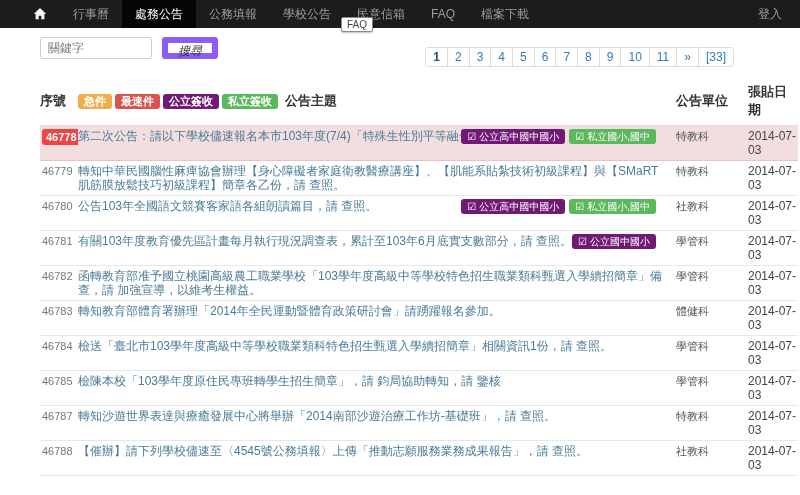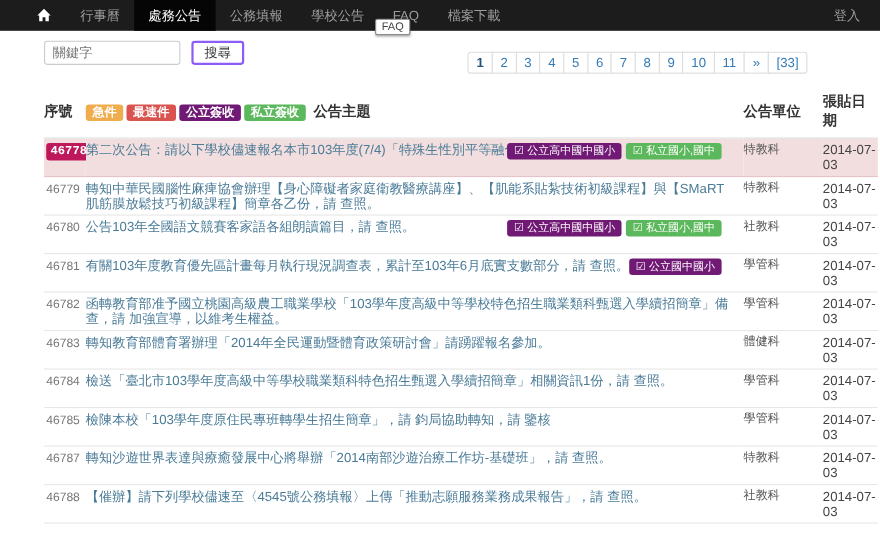--- a/index.html
+++ b/index.html
@@ -14,36 +14,36 @@
   .nav-item { display:flex; align-items:center; padding:0 13px; color:#9d9d9d; font-size:12px; text-decoration:none; cursor:pointer; white-space:nowrap; }
   .nav-item.active { background:#050505; color:#fff; }
   .nav-login { margin-left:auto; margin-right:18px; display:flex; align-items:center; color:#9d9d9d; font-size:12px; cursor:pointer; }
   .faq-tooltip {
     position:absolute; left:341px; top:17px; z-index:5;
     background:#fefefe; border:1px solid #8a8a8a; border-radius:2px;
     padding:1px 5px; font-size:10px; color:#444; box-shadow:0 1px 2px rgba(0,0,0,.25);
   }
   
   .toolbar { display:flex; align-items:flex-start; padding:9px 0 0 40px; }
-  .search-input { width:124px; height:22px; padding:2px 7px; border:1px solid #ccc; border-radius:3px; font-size:12px; color:#555; outline:none; font-family:inherit; }
-  .search-btn { margin-left:10px; height:22px; padding:0 10px; border:2px solid #8b5cf6; border-radius:3px; background:#fff; font-size:12px; color:#333; cursor:pointer; font-family:inherit; }
+  .search-input { width:112px; height:22px; padding:2px 7px; border:1px solid #ccc; border-radius:3px; font-size:12px; color:#555; outline:none; font-family:inherit; }
+  .search-btn { margin-left:10px; height:22px; padding:0 10px; border:6px solid #8b5cf6; border-radius:3px; background:#fff; font-size:12px; color:#333; cursor:pointer; font-family:inherit;font-style:italic; }
   .pagination { margin-left:auto; margin-right:66px; margin-top:10px; display:flex; }
   .page { padding:2px 7px; border:1px solid #ddd; margin-left:-1px; background:#fff; color:#337ab7; font-size:12px; text-decoration:none; cursor:pointer; text-align:center; white-space:nowrap; }
   .page:first-child { border-radius:3px 0 0 3px; margin-left:0; }
   .page:last-child { border-radius:0 3px 3px 0; }
   .page.active { font-weight:bold; color:#23527c; }
   
   .board { margin:12px 2px 0 40px; }
   table { border-collapse:collapse; width:758px; table-layout:fixed; }
   th { text-align:left; font-size:13px; color:#333; font-weight:bold; padding:4px 0 6px; border-bottom:1px solid #ddd; }
   td { padding:3px 0; border-bottom:1px solid #e7e7e7; vertical-align:top; font-size:12px; line-height:14px; }
   tr.row-danger td  { background:#f2dede; border-bottom-color:#e4c4c9; }
   .serial { font-size:11px; color:#777; }
   .serial-danger, .serial-warning { color:#fff; border-radius:3px; padding:1px 4px; font-weight:bold; display:inline-block; }
-  .serial-danger  { background:#be185d;font-family:Liberation Mono, monospace; }
+  .serial-danger  { background:#ef4444; }
   .c-serial { padding-left:2px; }
   .c-topic { position:relative; padding-right:10px; }
   .topic-link { color:#4a7b97; text-decoration:none; cursor:pointer; word-break:break-all; }
   .c-unit { color:#555; font-size:11px; }
   .c-date { color:#444; }
   .badge { display:inline-block; color:#fff; font-size:10px; line-height:11px; border-radius:3px; padding:2px 6px; margin-left:4px; white-space:nowrap; }
   .badge .check { margin-right:3px; }
   .badge-info    { background:#701a75; }
   .badge-success { background:#5cb85c; }
   .badge-danger  { background:#d9534f; }
@@ -66,20 +66,23 @@
         <span>行事曆</span>
       </a>
       <a class="nav-item active">
         <span>處務公告</span>
       </a>
       <a class="nav-item">
         <span>公務填報</span>
       </a>
       <a class="nav-item">
         <span>學校公告</span>
+      </a>
+      <a class="nav-item">
+        <span>民意信箱</span>
       </a>
       <a class="nav-item">
         <span>FAQ</span>
       </a>
       <a class="nav-item">
         <span>檔案下載</span>
       </a>
     </span>
   <span class="nav-login">登入</span>
 </div>

